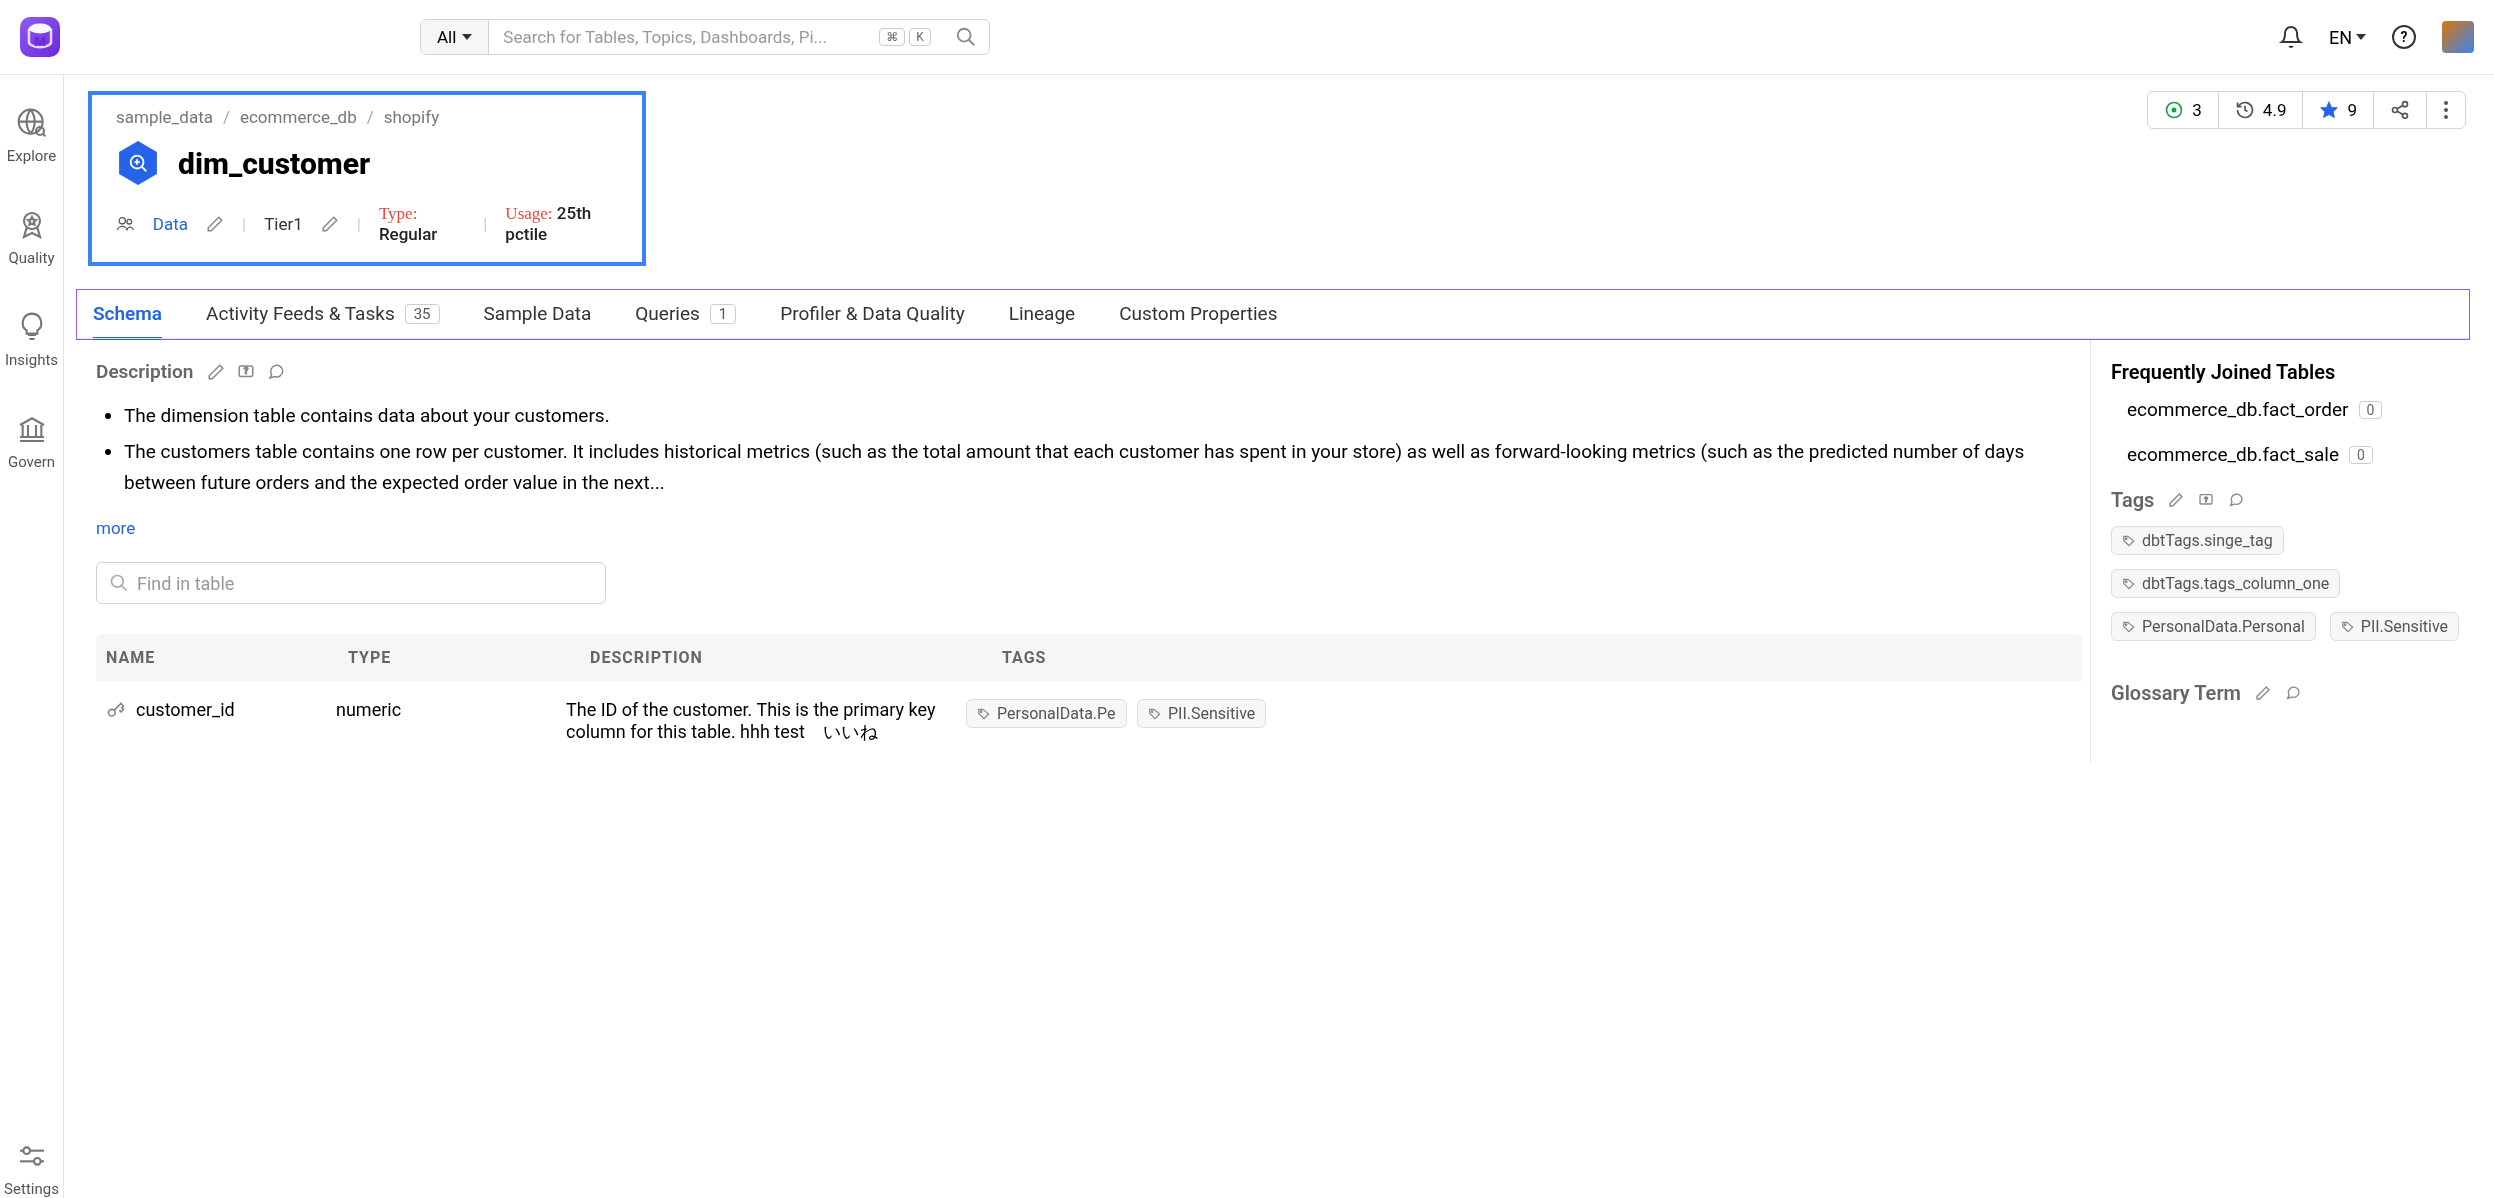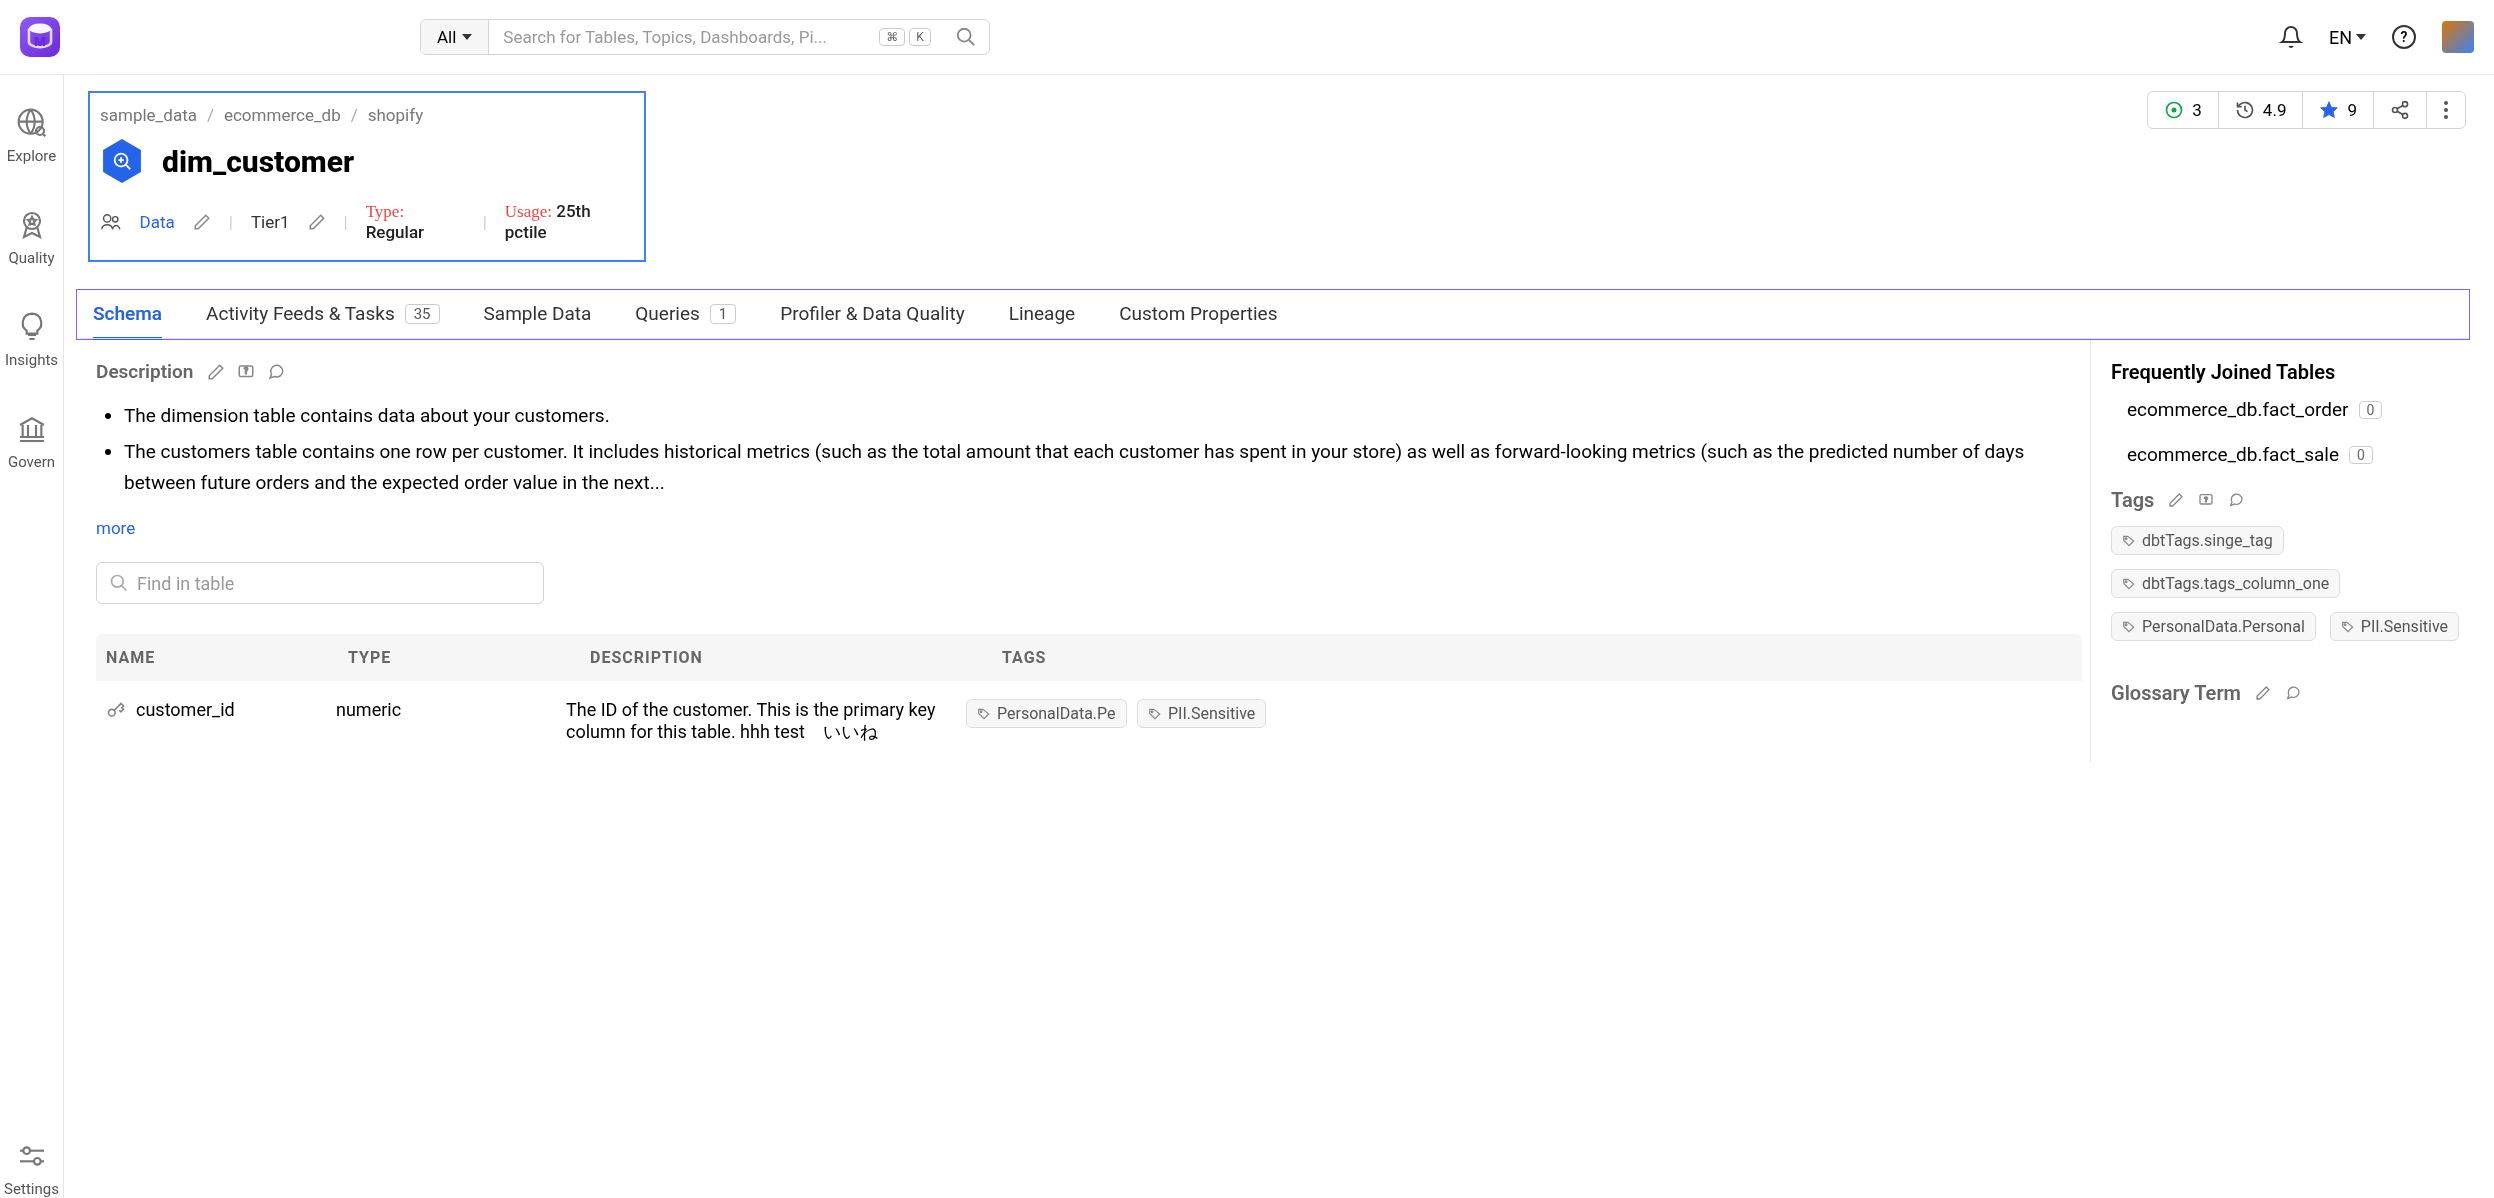--- a/index.html
+++ b/index.html
@@ -31,21 +31,21 @@
 .main { flex: 1; overflow: auto; position: relative; }
 
 
 .stats-row { display: flex; justify-content: flex-end; padding: 16px 28px 0; gap: 0; }
 .stat-pill-group { display: flex; border: 1px solid #d4d4d4; border-radius: 6px; overflow: hidden; }
 .stat-pill { display: flex; align-items: center; gap: 8px; padding: 8px 16px; border-right: 1px solid #d4d4d4; font-size: 17px; cursor: pointer; }
 .stat-pill:last-child { border-right: none; }
 .stat-icon { display: inline-flex; }
 
 
-.header-box { margin: 8px 24px 0 12px; border: 2px solid #3b82f6; padding: 12px 10px 18px; position: absolute; top: 8px; left: 12px; width: 558px; }
+.header-box { margin: 8px 24px 0 12px; border: 4px solid #3b82f6; padding: 12px 24px 18px; position: absolute; top: 8px; left: 12px; width: 558px; }
 .breadcrumb { display: flex; gap: 10px; color: #777; font-size: 17px; align-items: center; }
 .breadcrumb-sep { color: #aaa; }
 .title-row { display: flex; align-items: center; gap: 18px; margin-top: 14px; }
 .table-icon { width: 44px; height: 44px; background: #2563eb; clip-path: polygon(50% 0%, 93% 25%, 93% 75%, 50% 100%, 7% 75%, 7% 25%); display: flex; align-items: center; justify-content: center; color: #fff; border-radius: 4px; }
 .title { font-size: 30px; font-weight: 800; }
 .meta-row { display: flex; align-items: center; gap: 18px; margin-top: 18px; font-size: 17px; color: #333; }
 .meta-link { color: #2563eb; cursor: pointer; }
 .meta-sep { color: #ccc; }
 .meta-edit { color: #888; cursor: pointer; }
 .meta-label { color: #ef4444; font-family: Liberation Serif, serif; }
@@ -63,21 +63,21 @@
 .content-row { display: flex; margin: 0 24px 0 24px; }
 .content-main { flex: 1; padding: 20px 8px 0 8px; }
 .content-side { width: 380px; border-left: 1px solid #e5e5e5; padding: 20px 0 0 20px; }
 
 .section-title { font-size: 19px; font-weight: 600; color: #666; display: flex; align-items: center; gap: 14px; }
 .section-icons { display: flex; gap: 12px; color: #888; }
 .desc-list { margin: 18px 0 0 28px; font-size: 19px; line-height: 1.6; }
 .desc-list li { margin-bottom: 6px; }
 .more-link { color: #2563eb; font-size: 17px; cursor: pointer; margin-top: 14px; display: inline-block; }
 
-.find-input { margin-top: 24px; border: 1px solid #d4d4d4; border-radius: 6px; width: 448px; height: 42px; display: flex; align-items: center; padding: 0 12px; gap: 8px; }
+.find-input { margin-top: 24px; border: 1px solid #d4d4d4; border-radius: 6px; width: 510px; height: 42px; display: flex; align-items: center; padding: 0 12px; gap: 8px; }
 .find-input input { border: none; outline: none; font-size: 18px; flex: 1; }
 .find-input input::placeholder { color: #999; }
 
 .schema-table { margin-top: 30px; width: 100%; }
 .schema-head { display: grid; grid-template-columns: 230px 230px 400px 1fr; background: #f6f6f6; padding: 14px 10px; font-size: 16px; font-weight: 700; letter-spacing: 1px; color: #666; border-radius: 6px 6px 0 0; gap: 12px; }
 .schema-row { display: grid; grid-template-columns: 230px 230px 400px 1fr; padding: 18px 10px; font-size: 18px; align-items: start; }
 .col-name-cell { display: flex; gap: 10px; align-items: flex-start; }
 .key-icon { color: #888; margin-top: 2px; }
 .tag-chip { display: inline-flex; align-items: center; gap: 6px; border: 1px solid #ddd; border-radius: 6px; padding: 4px 10px; font-size: 16px; color: #555; background: #f7f7f7; margin: 0 6px 6px 0; }
 

